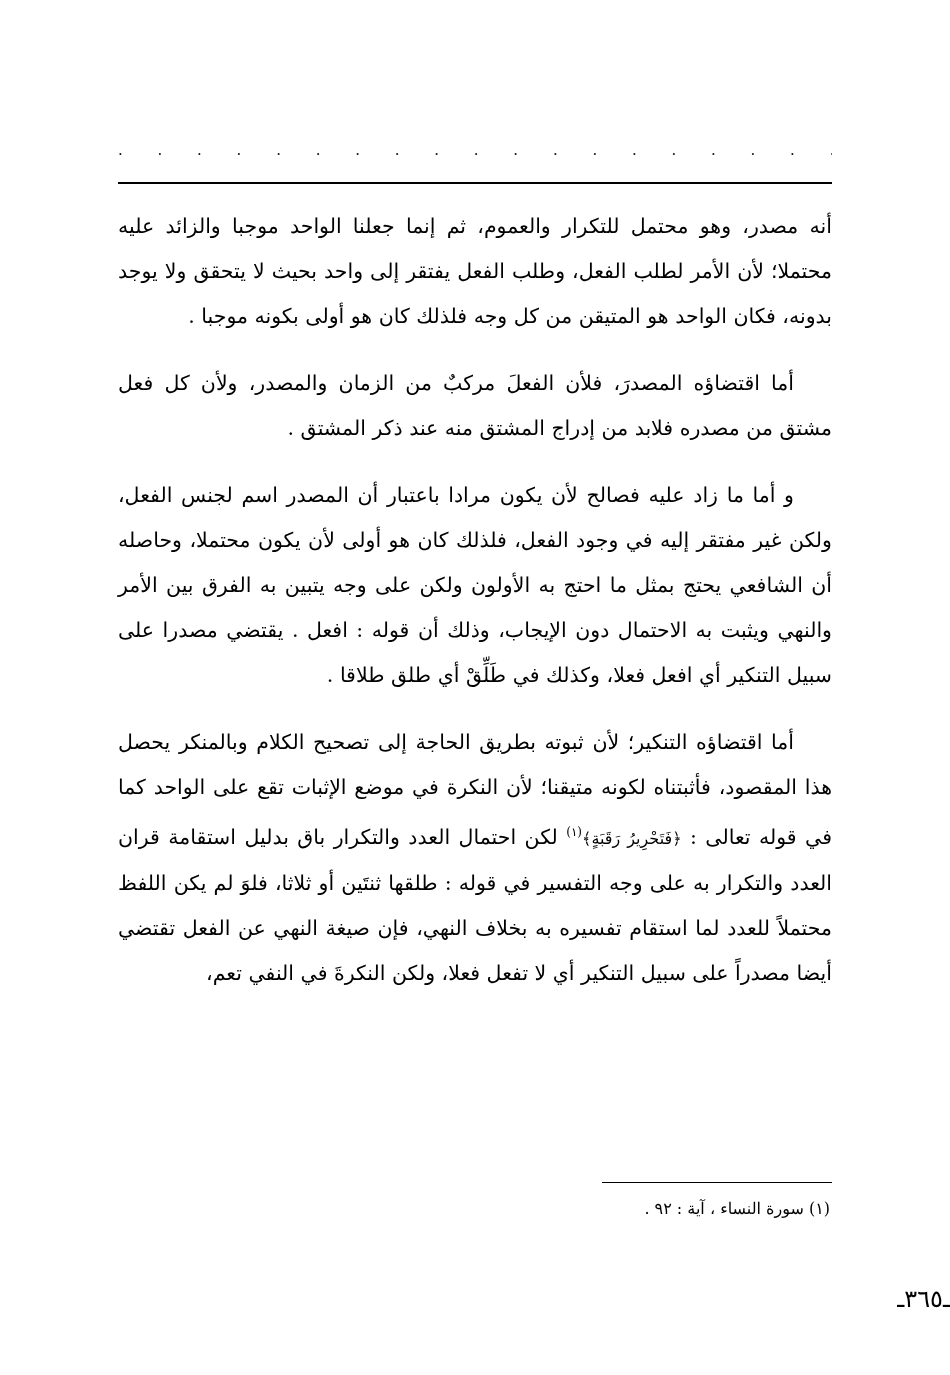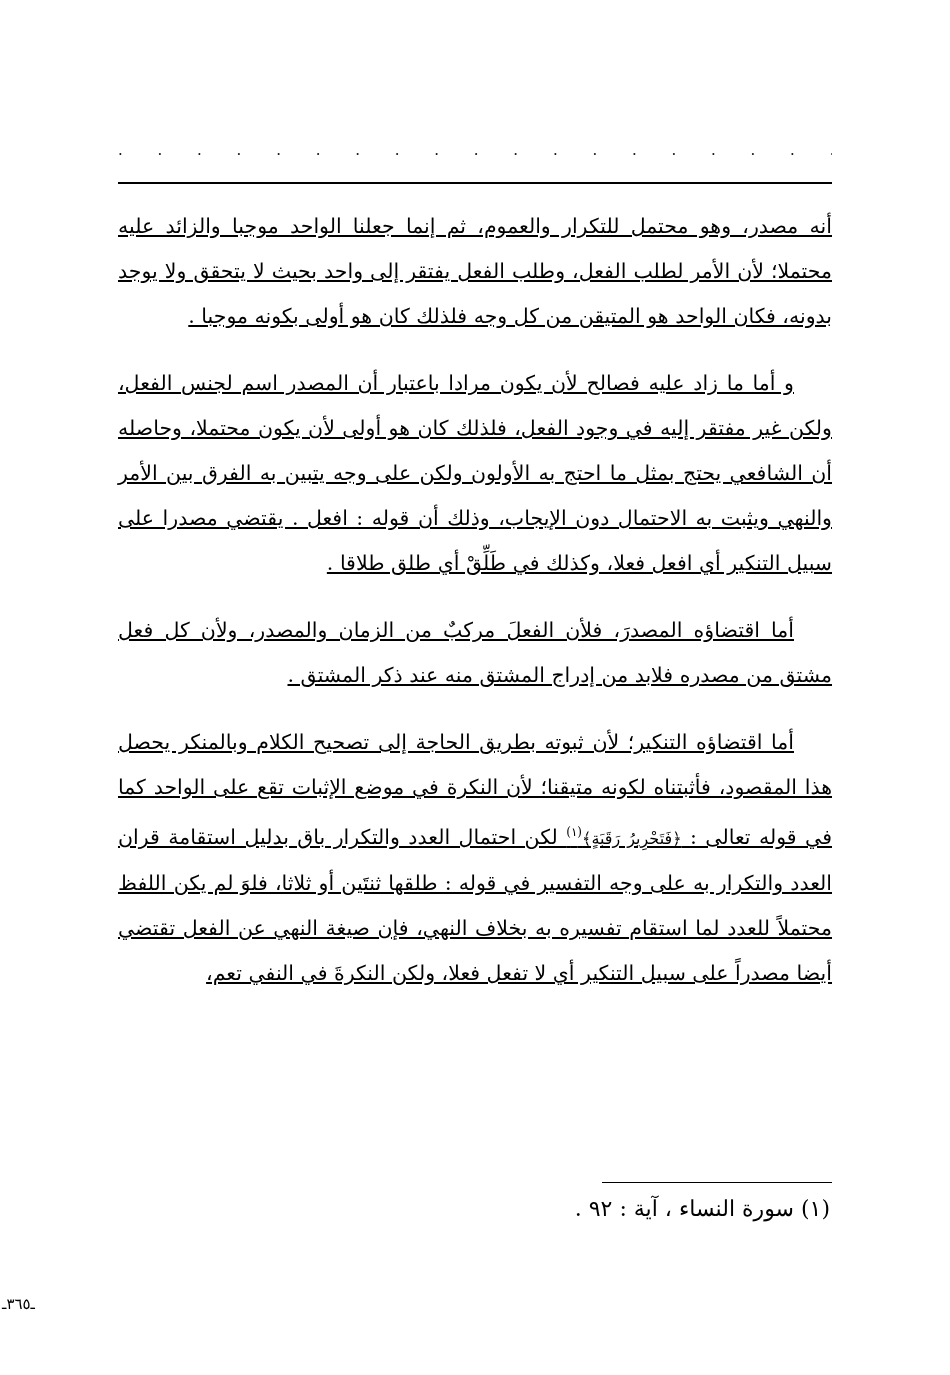--- a/index.html
+++ b/index.html
@@ -39,21 +39,20 @@
     margin-top: 22px;
     border-top: 2px solid #000;
     width: 100%;
   }
   .body-text {
     margin-top: 20px;
     font-size: 20.5px;
     line-height: 45px;
     text-align: justify;
     text-justify: inter-word;
-    text-decoration: underline;
   }
   .para {
     margin: 0 0 22px 0;
     text-align: justify;
   }
   .para.indent {
     text-indent: 38px;
   }
   .para:last-child {
     margin-bottom: 0;
@@ -66,32 +65,32 @@
     bottom: 150px;
     right: 118px;
     left: 118px;
   }
   .footnote-rule {
     width: 230px;
     margin: 0 0 10px auto;
     border-top: 1.6px solid #000;
   }
   .footnote {
-    font-size: 22px;
+    font-size: 16px;
     line-height: 32px;
     text-align: right;
     padding-right: 2px;
   }
   .page-number {
     position: absolute;
     bottom: 62px;
-    left: 2px;
+    left: 8px;
     right: 0;
-    text-align: left;
-    font-size: 15px;
+    text-align: right;
+    font-size: 24px;
     letter-spacing: 1px;
   }
   sup.fn {
     font-size: 12px;
     vertical-align: super;
   }
 </style>
 </head>
 <body>
 
@@ -100,23 +99,23 @@
   <div class="content">
 
     <div class="dot-row">. . . . . . . . . . . . . . . . . . . . . . .</div>
 
     <div class="rule"></div>
 
     <div class="body-text">
 
       <p class="para">أنه مصدر، وهو محتمل للتكرار والعموم، ثم إنما جعلنا الواحد موجبا والزائد عليه محتملا؛ لأن الأمر لطلب الفعل، وطلب الفعل يفتقر إلى واحد بحيث لا يتحقق ولا يوجد بدونه، فكان الواحد هو المتيقن من كل وجه فلذلك كان هو أولى بكونه موجبا .</p>
 
+      <p class="para indent">أما اقتضاؤه المصدرَ، فلأن الفعلَ مركبٌ من الزمان والمصدر، ولأن كل فعل مشتق من مصدره فلابد من إدراج المشتق منه عند ذكر المشتق .</p>
+
       <p class="para indent">و أما ما زاد عليه فصالح لأن يكون مرادا باعتبار أن المصدر اسم لجنس الفعل، ولكن غير مفتقر إليه في وجود الفعل، فلذلك كان هو أولى لأن يكون محتملا، وحاصله أن الشافعي يحتج بمثل ما احتج به الأولون ولكن على وجه يتبين به الفرق بين الأمر والنهي ويثبت به الاحتمال دون الإيجاب، وذلك أن قوله : افعل . يقتضي مصدرا على سبيل التنكير أي افعل فعلا، وكذلك في طَلِّقْ أي طلق طلاقا .</p>
-
-      <p class="para indent">أما اقتضاؤه المصدرَ، فلأن الفعلَ مركبٌ من الزمان والمصدر، ولأن كل فعل مشتق من مصدره فلابد من إدراج المشتق منه عند ذكر المشتق .</p>
 
       <p class="para indent"><span>أما اقتضاؤه التنكير؛ لأن ثبوته بطريق الحاجة إلى تصحيح الكلام وبالمنكر يحصل هذا المقصود، فأثبتناه لكونه متيقنا؛ لأن النكرة في موضع الإثبات تقع على الواحد كما في قوله تعالى : </span><span class="quran">﴿فَتَحْرِيرُ رَقَبَةٍ﴾</span><sup class="fn">(١)</sup><span> لكن احتمال العدد والتكرار باق بدليل استقامة قران العدد والتكرار به على وجه التفسير في قوله : طلقها ثنتَين أو ثلاثا، فلوَ لم يكن اللفظ محتملاً للعدد لما استقام تفسيره به بخلاف النهي، فإن صيغة النهي عن الفعل تقتضي أيضا مصدراً على سبيل التنكير أي لا تفعل فعلا، ولكن النكرةَ في النفي تعم،</span></p>
 
     </div>
   </div>
 
   <div class="footnote-wrap">
     <div class="footnote-rule"></div>
     <div class="footnote">(١)  سورة النساء ، آية : ٩٢ .</div>
   </div>

